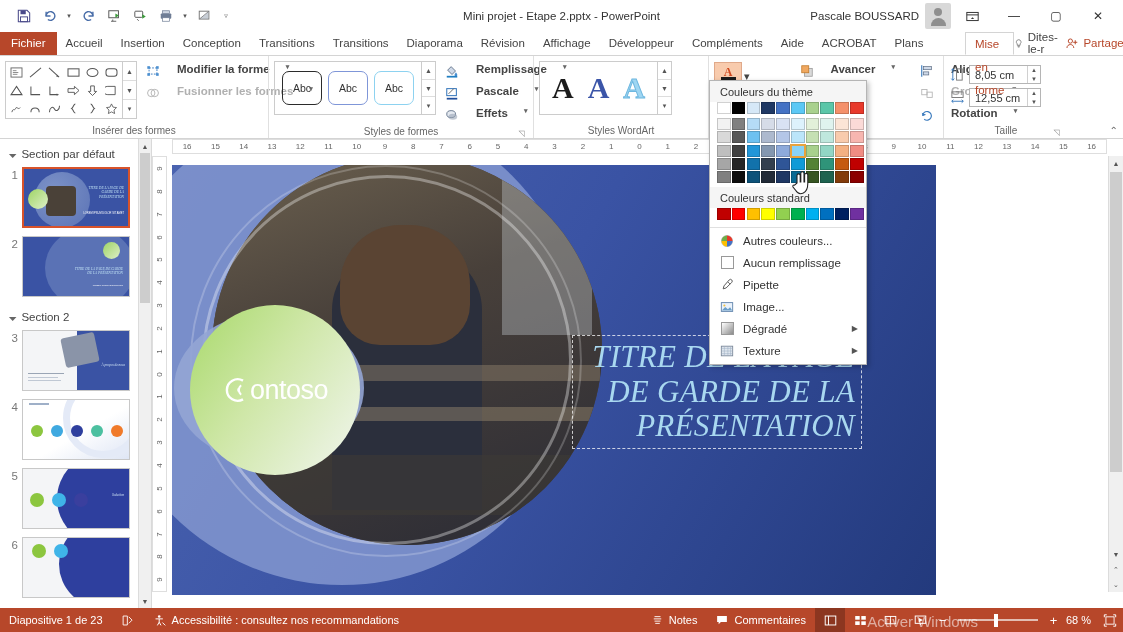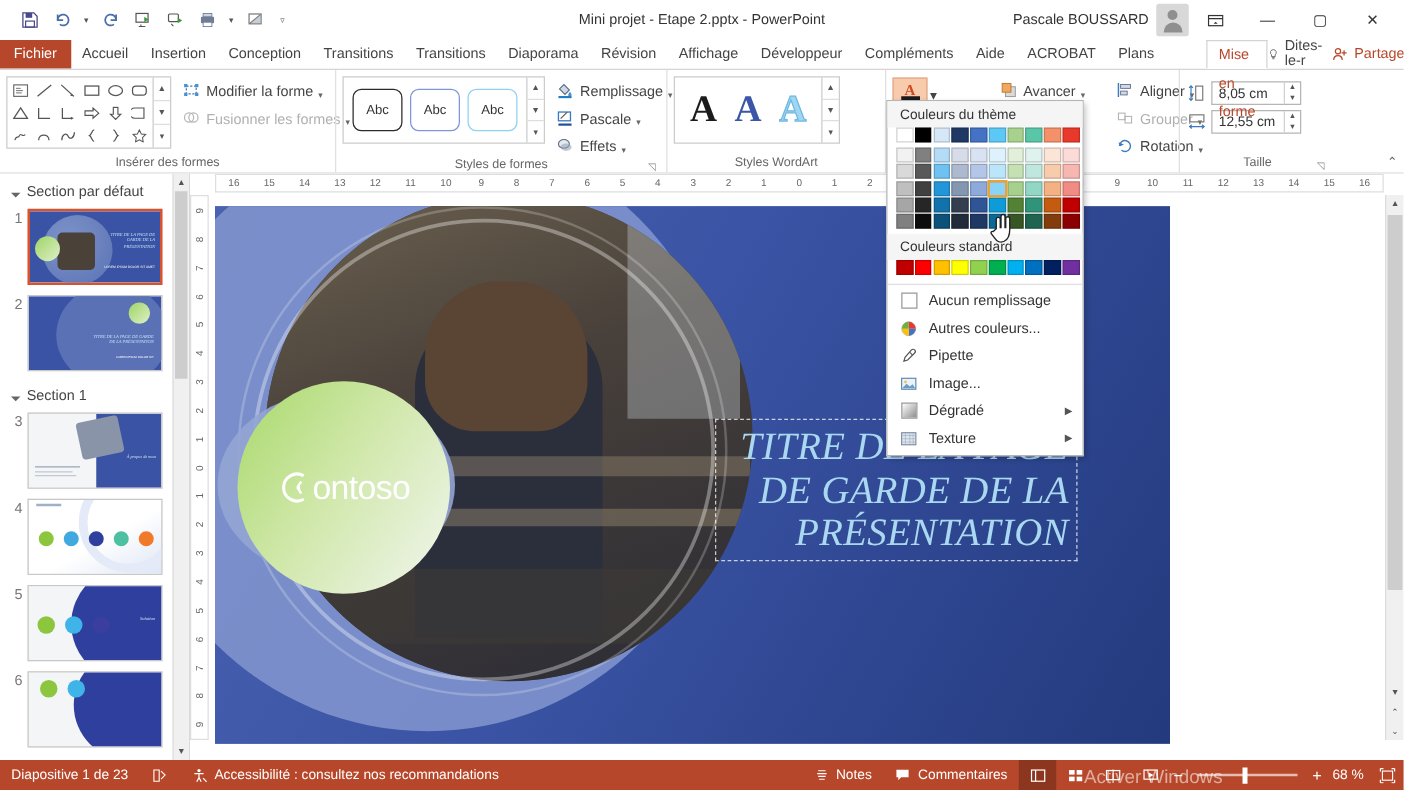--- a/index.html
+++ b/index.html
@@ -41,21 +41,21 @@
   .rgroup-label { text-align: center; font-size: 10px; color: #666; padding-bottom: 2px; position: relative; }
   .dlg { position: absolute; right: 2px; bottom: 1px; width: 9px; height: 9px; font-size: 8px; color: #888; }
 
   .shapegal { border: 1px solid #ccc; display: flex; }
   .shapegrid { display: grid; grid-template-columns: repeat(6, 19px); grid-template-rows: repeat(3, 18px); padding: 1px; }
   .shapecell { display: flex; align-items: center; justify-content: center; }
   .galscroll { display: flex; flex-direction: column; border-left: 1px solid #ccc; width: 14px; }
   .galscroll div { flex: 1; display: flex; align-items: center; justify-content: center; font-size: 7px; color: #555; border-bottom: 1px solid #ddd; }
   .galscroll div:last-child { border-bottom: none; }
 
-  .rbtn { display: flex; align-items: flex-end; gap: 4px; padding: 2px 5px; font-size: 11.5px; color: #444; height: 21px; white-space: nowrap; }
+  .rbtn { display: flex; align-items: flex-start; gap: 16px; padding: 2px 5px; font-size: 11.5px; color: #444; height: 21px; white-space: nowrap; font-weight: bold; }
   .rbtn.disabled { color: #b0b0b0; }
   .rbtn .car { font-size: 7px; color: #666; }
   .rcol { display: flex; flex-direction: column; justify-content: flex-start; gap: 1px; padding-left: 3px; }
 
   .stylegal { border: 1px solid #ccc; display: flex; height: 54px; }
   .stylecells { display: flex; align-items: center; gap: 6px; padding: 0 7px; }
   .abcbox { width: 40px; height: 34px; border-radius: 7px; display: flex; align-items: center; justify-content: center; font-size: 10.5px; }
   .abc1 { border: 1.5px solid #2b2b2b; color: #333; }
   .abc2 { border: 1.5px solid #7f96d8; color: #333; }
   .abc3 { border: 1.5px solid #8dd2f0; color: #333; }
@@ -631,35 +631,35 @@
       <div class="sw" style="background: rgb(0, 176, 80);"></div>
       <div class="sw" style="background: rgb(0, 176, 240);"></div>
       <div class="sw" style="background: rgb(0, 112, 192);"></div>
       <div class="sw" style="background: rgb(0, 32, 96);"></div>
       <div class="sw" style="background: rgb(112, 48, 160);"></div>
     </div>
   <div class="ddsep"></div>
 
   <div class="ddrow">
     <span class="ddicon">
-        <span style="width:13px;height:13px;border:1px solid #999;background:#fff;display:block"></span>
-      </span>
-    <span>Aucun remplissage</span>
-  </div>
-  <div class="ddrow">
-    <span class="ddicon">
         <svg width="14" height="14" viewBox="0 0 16 16">
           <circle cx="8" cy="8" r="6.3" fill="#eee" stroke="#999" stroke-width=".7"></circle>
           <path d="M8 1.7A6.3 6.3 0 0 1 14.3 8H8z" fill="#e8392b"></path>
           <path d="M8 8h6.3A6.3 6.3 0 0 1 8 14.3z" fill="#4472c4"></path>
           <path d="M8 8v6.3A6.3 6.3 0 0 1 1.7 8z" fill="#ffc000"></path>
           <path d="M8 8H1.7A6.3 6.3 0 0 1 8 1.7z" fill="#70ad47"></path>
         </svg>
       </span>
     <span>Autres couleurs...</span>
+  </div>
+  <div class="ddrow">
+    <span class="ddicon">
+        <span style="width:13px;height:13px;border:1px solid #999;background:#fff;display:block"></span>
+      </span>
+    <span>Aucun remplissage</span>
   </div>
   <div class="ddrow">
     <span class="ddicon">
         <svg width="14" height="14" viewBox="0 0 16 16">
           <path d="M10.5 2.2a2 2 0 0 1 2.9 2.8L7 11.4 3.6 12.4l1-3.4z" fill="none" stroke="#555" stroke-width="1.1"></path>
           <path d="M9 4.5l2.5 2.5" stroke="#555" stroke-width="1"></path>
         </svg>
       </span>
     <span>Pipette</span>
   </div>
@@ -726,21 +726,21 @@
         <div style="position:absolute;inset:0;background:#3a53a4"></div>
         <div style="position:absolute;left:22px;top:-10px;width:90px;height:82px;border-radius:50%;background:#5a72b5"></div>
         <div style="position:absolute;right:9px;top:5px;width:17px;height:17px;border-radius:50%;background:linear-gradient(135deg,#9ed465,#dff0c8)"></div>
         <div style="position:absolute;right:6px;top:30px;width:50px;text-align:right;color:#bfe0f4;font-size:3.6px;font-family:'Liberation Serif',serif;font-style:italic;line-height:1.25">TITRE DE LA PAGE DE GARDE DE LA PRÉSENTATION</div>
         <div style="position:absolute;right:6px;top:47px;width:40px;text-align:right;color:#fff;font-size:2.4px">LOREM IPSUM DOLOR SIT</div>
       </div>
     </div>
 
     <div class="section" style="margin-top:5px">
       <span class="sectri">◢</span>
-      <span>Section 1</span>
+      <span>Section 2</span>
     </div>
 
     <div class="thumbrow">
       <span class="thumbnum">3</span>
       <div class="thumb">
         <div style="position:absolute;inset:0;background:#f4f5f7"></div>
         <div style="position:absolute;right:0;top:0;width:52px;height:61px;background:#3a53a4"></div>
         <div style="position:absolute;left:40px;top:4px;width:34px;height:30px;background:#8a94a8;border-radius:3px;transform:rotate(-12deg)"></div>
         <div style="position:absolute;right:4px;top:32px;width:40px;text-align:right;color:#cfe3f5;font-size:3.4px;font-family:'Liberation Serif',serif;font-style:italic">À propos de nous</div>
         <div style="position:absolute;left:5px;top:42px;width:36px;height:1px;background:#9aa5b5"></div>

